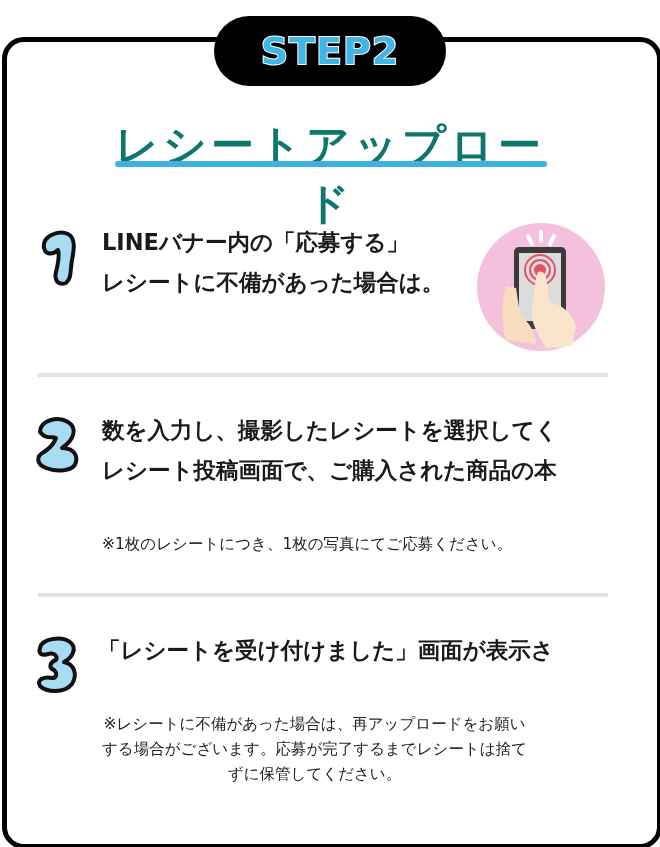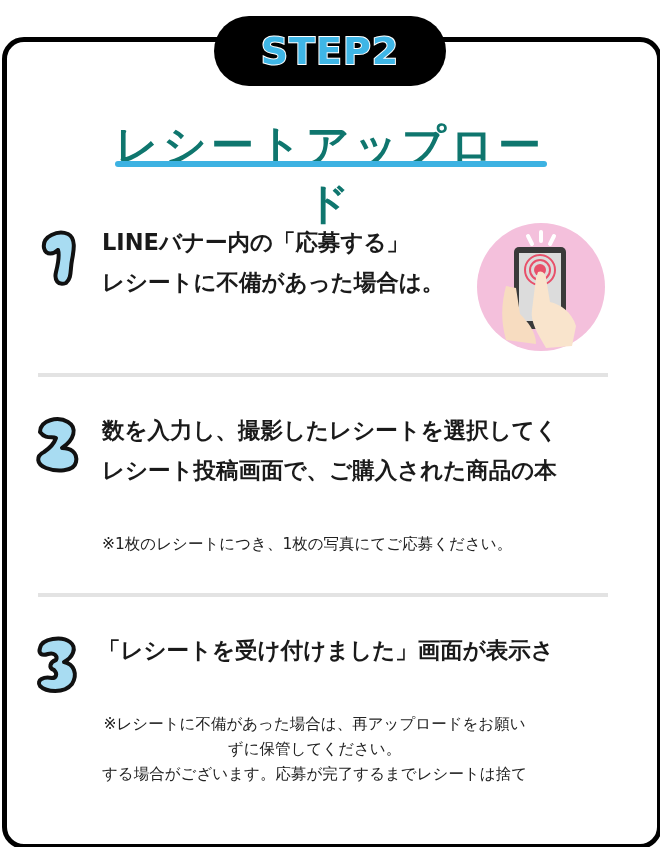--- a/index.html
+++ b/index.html
@@ -72,15 +72,15 @@
 <div class="divider" style="top:593px;"></div>
 
 <svg class="num" style="left:34px;top:634px;" viewBox="0 0 48 60">
   <path d="M6 14 C8 4 28 2 36 8 C44 14 38 24 30 28 C40 30 44 40 38 50 C30 60 12 58 6 52 C2 46 10 42 18 44 C22 44 24 40 20 36 C14 34 16 28 22 26 C24 22 20 18 14 20 C8 22 4 20 6 14 Z" fill="#a8dcf2" stroke="#111" stroke-width="4" stroke-linejoin="round"></path>
 </svg>
 <div class="step-main" style="left:98px;top:630px;">
   <div>「レシートを受け付けました」画面が表示さ</div>
 </div>
 <div class="step-note" style="left:102px;top:712px;text-align:center;">
   <div>※レシートに不備があった場合は、再アップロードをお願い</div>
+  <div>する場合がございます。応募が完了するまでレシートは捨て</div>
   <div>ずに保管してください。</div>
-  <div>する場合がございます。応募が完了するまでレシートは捨て</div>
 </div>
 
 </body></html>

